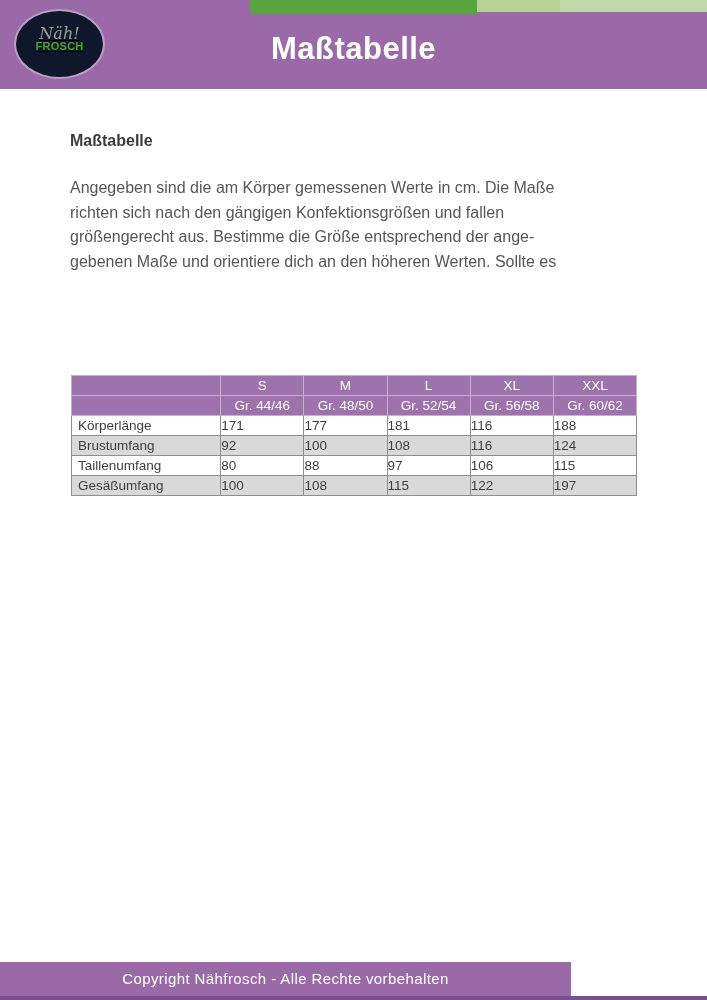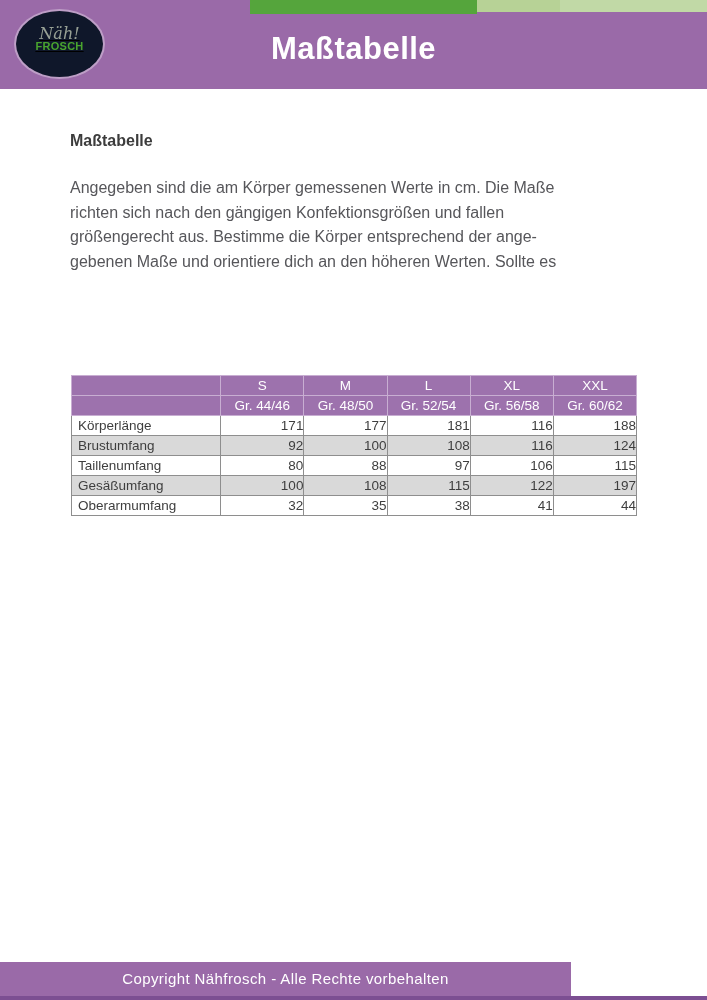--- a/index.html
+++ b/index.html
@@ -79,21 +79,21 @@
     background:#9d72ad;
     color:#ffffff;
     font-weight:normal;
     height:20px;
     border:1px solid #c8aed2;
   }
   .size-table td {
     height:20px;
     border:1px solid #8e8e8e;
     color:#3e3e3e;
-    text-align:right;
+    text-align:left;
     background:#ffffff;
   }
   .size-table td.row-label { text-align:left; padding-left:6px; }
   .size-table tr.alt td { background:#d9d9d9; }
   .col-label { width:149px; }
   .col-size  { width:83px; }
 
   
   .page-footer {
     position:absolute; left:0; bottom:4px;
@@ -125,21 +125,21 @@
     <div class="logo-script">Näh!</div>
     <div class="logo-name">FROSCH</div>
   </div>
 </div>
 
 <div class="doc-heading">Maßtabelle</div>
 
 <div class="doc-paragraph">
   <div>Angegeben sind die am Körper gemessenen Werte in cm. Die Maße</div>
   <div>richten sich nach den gängigen Konfektionsgrößen und fallen</div>
-  <div>größengerecht aus. Bestimme die Körper entsprechend der ange-</div>
+  <div>größengerecht aus. Bestimme die Größe entsprechend der ange-</div>
   <div>gebenen Maße und orientiere dich an den höheren Werten. Sollte es</div>
 </div>
 
 <table class="size-table">
   <colgroup>
     <col class="col-label">
       <col class="col-size">
       <col class="col-size">
       <col class="col-size">
       <col class="col-size">
@@ -187,25 +187,17 @@
       <td>115</td>
     </tr>
     <tr class="alt">
       <td class="row-label">Gesäßumfang</td>
       <td>100</td>
       <td>108</td>
       <td>115</td>
       <td>122</td>
       <td>197</td>
     </tr>
-    <tr>
-      <td class="row-label">Oberarmumfang</td>
-      <td>32</td>
-      <td>35</td>
-      <td>38</td>
-      <td>41</td>
-      <td>44</td>
-    </tr>
   </tbody>
 </table>
 
 <div class="page-footer">Copyright Nähfrosch - Alle Rechte vorbehalten</div>
 <div class="footer-strip"></div>
 
 </body></html>

